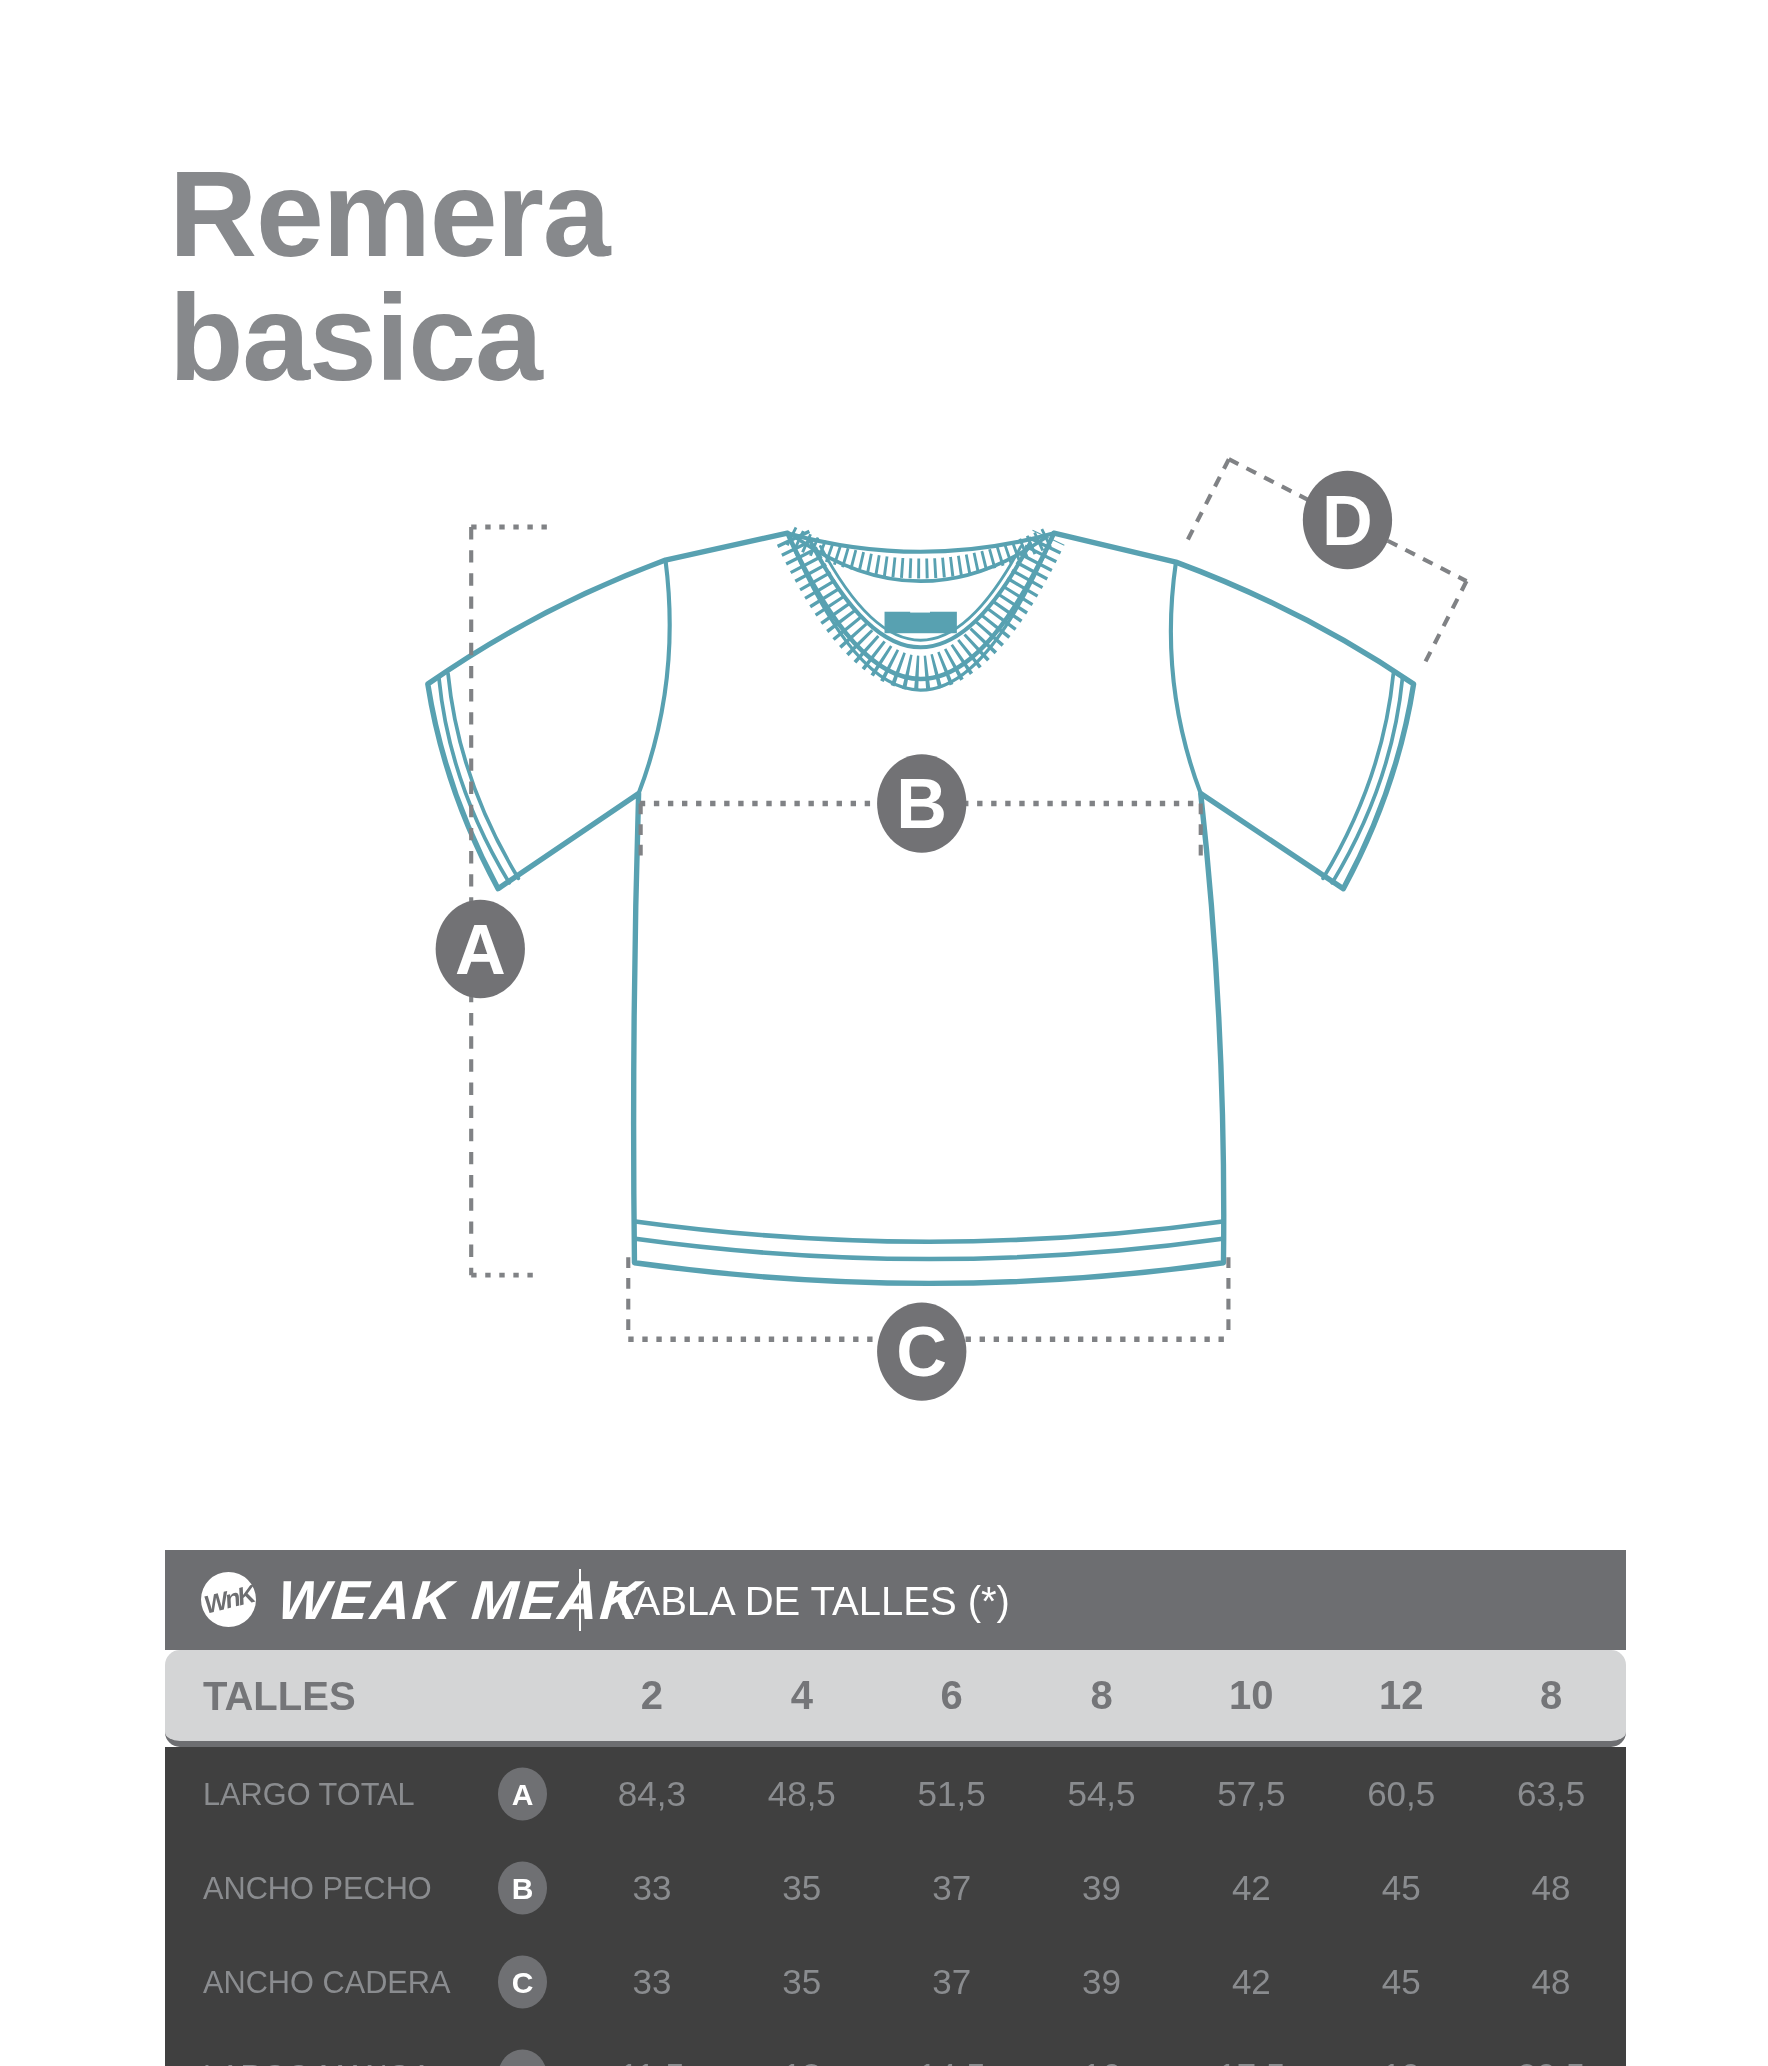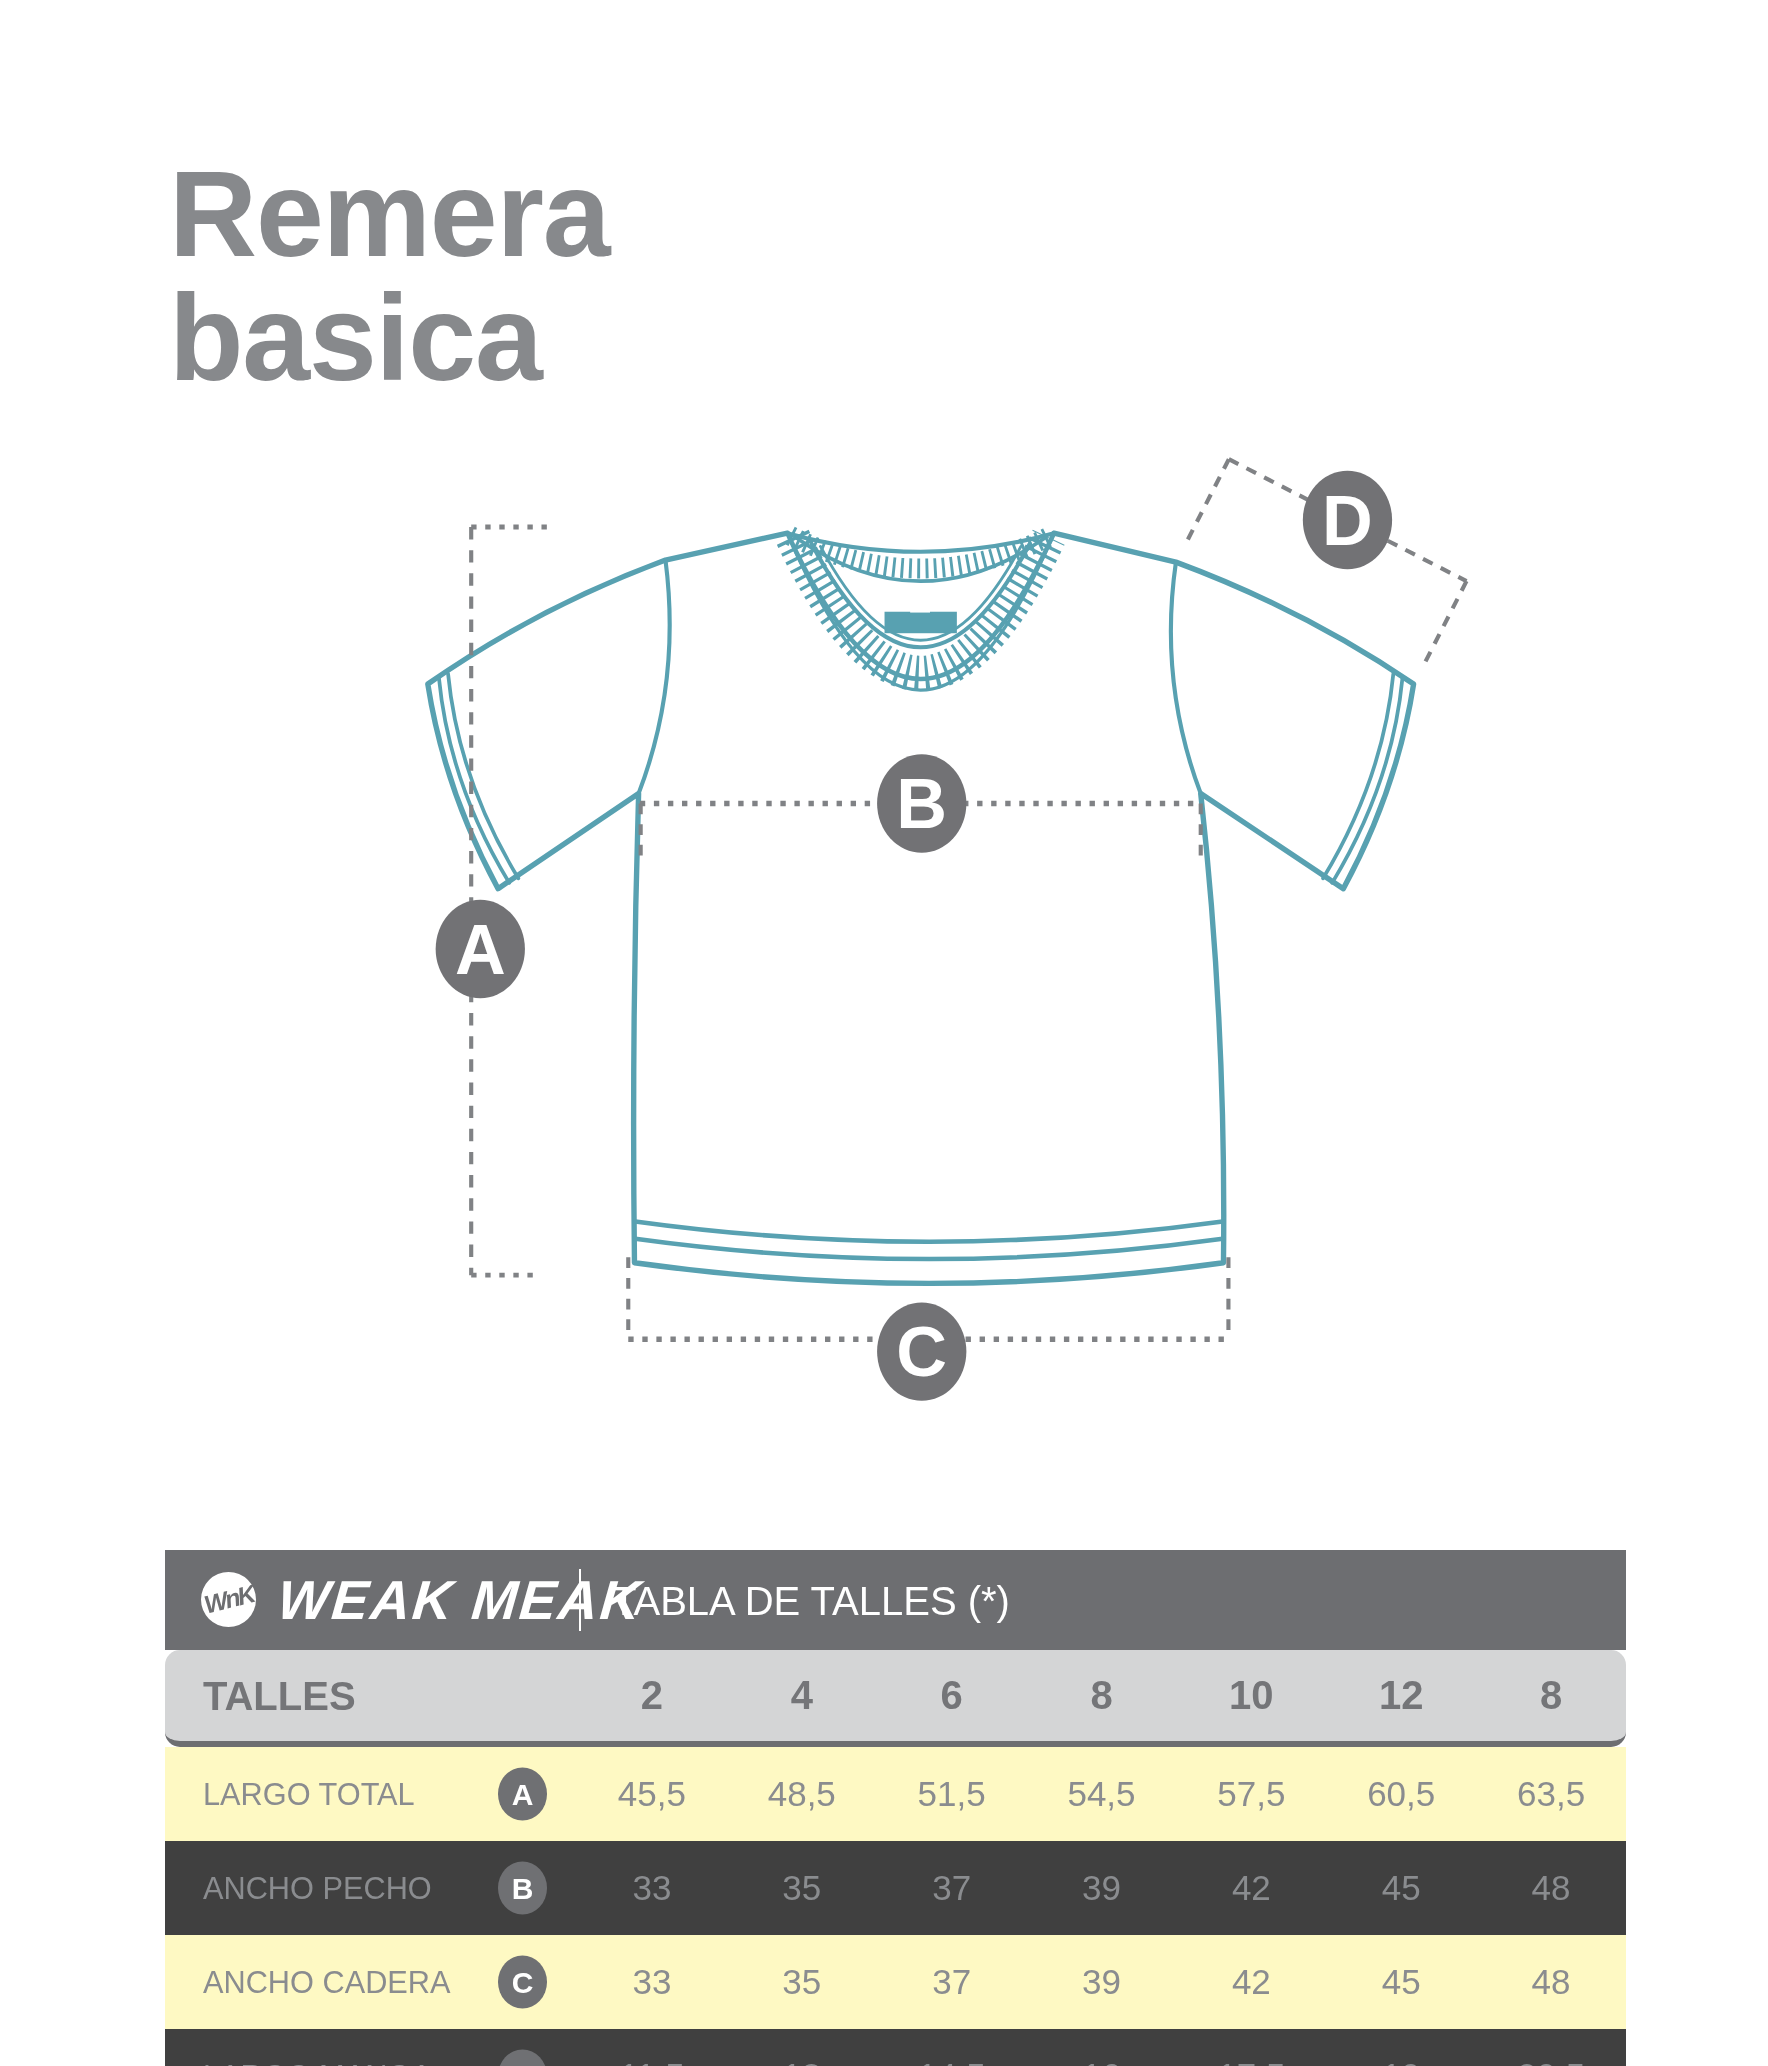--- a/index.html
+++ b/index.html
@@ -83,21 +83,21 @@
     position:absolute;
     left:447px; top:29px;
     font-size:40px;
     color:#ffffff;
     letter-spacing:0px;
     white-space:nowrap;
   }
   .trow{
     position:relative;
     height:94px;
-    background:#fef9c3;
+    background:#404040;
   }
   .trow.shade{ background:#404040; }
   .trow.talles{
     height:91px;
     background:#d4d5d6;
     border-bottom:6.2px solid #6d6e71;
     border-radius:15px;
   }
   .rlabel{
     position:absolute;
@@ -226,21 +226,21 @@
         <span>10</span>
         <span>12</span>
         <span>8</span>
       </div>
     </div>
 
     <div class="trow">
       <div class="rlabel">LARGO TOTAL</div>
       <div class="badge">A</div>
       <div class="vals">
-        <span>45,5</span>
+        <span>84,3</span>
         <span>48,5</span>
         <span>51,5</span>
         <span>54,5</span>
         <span>57,5</span>
         <span>60,5</span>
         <span>63,5</span>
       </div>
     </div>
 
     <div class="trow shade">

